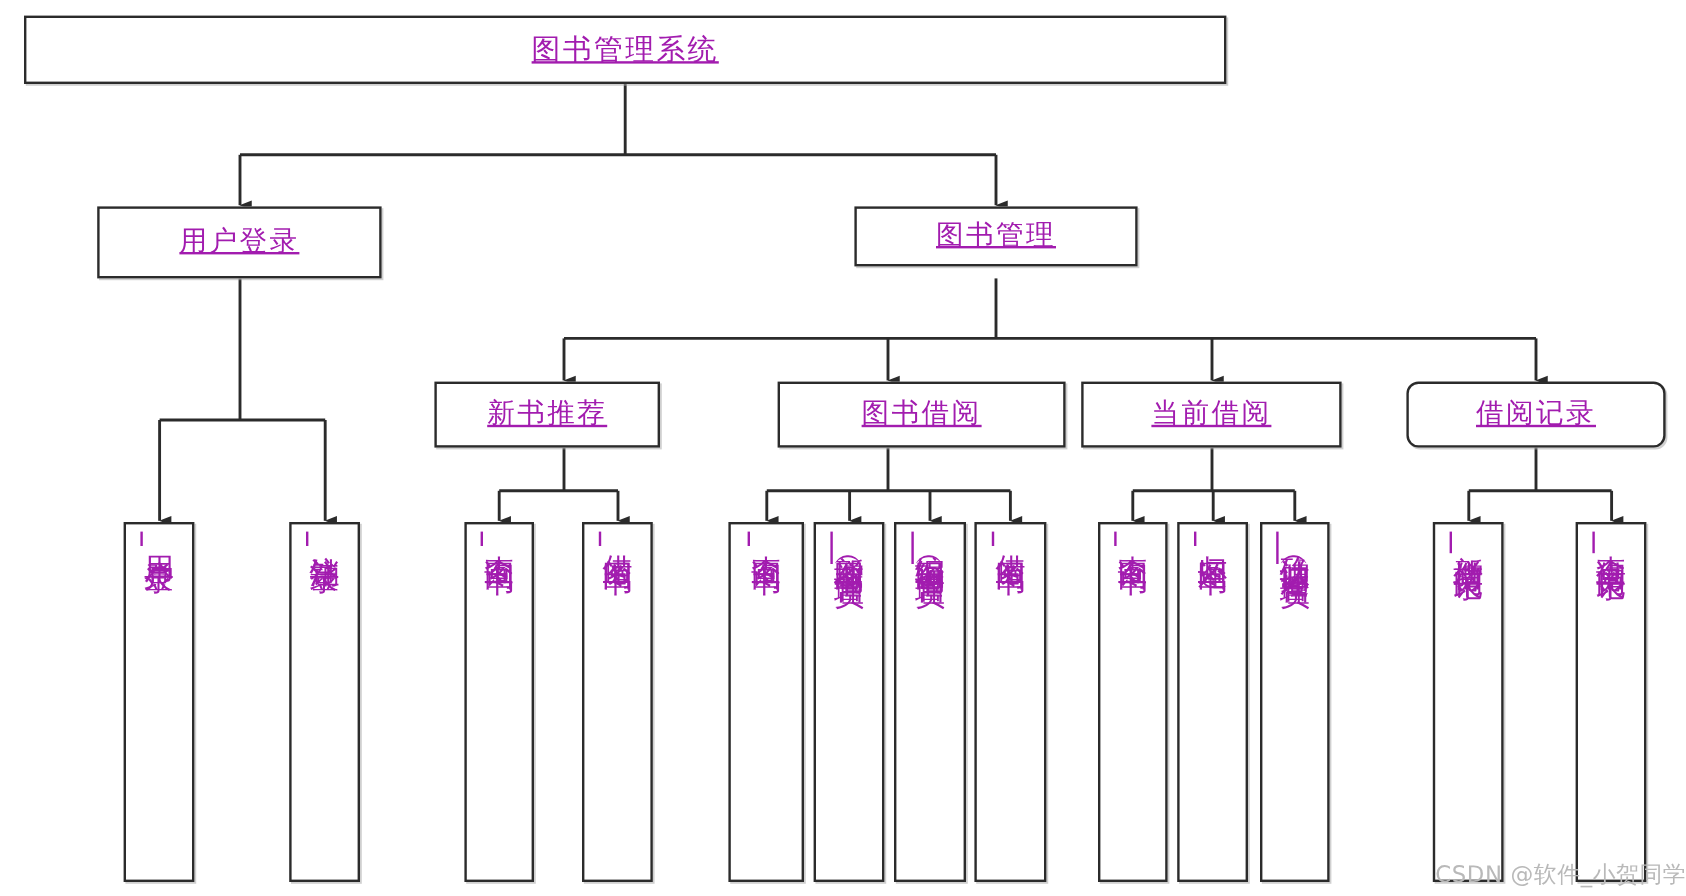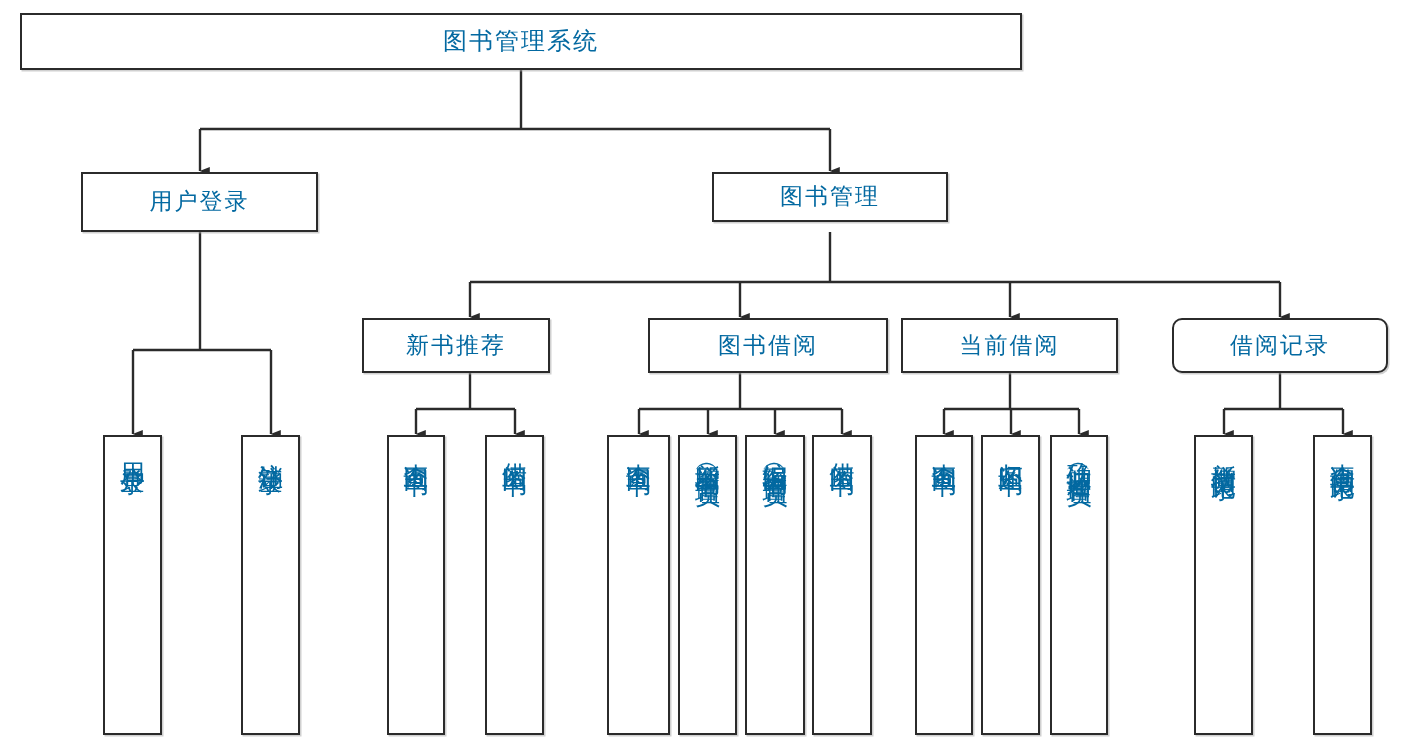--- a/index.html
+++ b/index.html
@@ -35,22 +35,23 @@
     align-items: center;
     justify-content: center;
     color: #1d1d1d;
     box-shadow: 1.5px 1.5px 0 rgba(170,170,170,0.55);
   }
   .node-label {
     display: block;
     text-align: center;
     line-height: 1.18;
     letter-spacing: 1px;
-    color: #0369a1;
+    color: #a21caf;
     white-space: nowrap;
+    text-decoration: underline;
   }
   .node.horizontal .node-label {
     writing-mode: horizontal-tb;
     font-size: 23px;
     letter-spacing: 2px;
   }
   .node.root .node-label {
     font-size: 24px;
     letter-spacing: 2px;
   }
@@ -176,13 +177,14 @@
       <div class="node vertical" style="left: 1050px; top: 435px; width: 58px; height: 300px;">
         <span class="node-label">确认归还（管理员）</span>
       </div>
       <div class="node vertical" style="left: 1194px; top: 435px; width: 59px; height: 300px;">
         <span class="node-label">新增借阅记录</span>
       </div>
       <div class="node vertical" style="left: 1313px; top: 435px; width: 59px; height: 300px;">
         <span class="node-label">查询借阅记录</span>
       </div>
     </div>
+  <div class="watermark" style="left: 1196px; top: 716px;">CSDN @软件_小贺同学</div>
 </div>
 
 </body></html>

